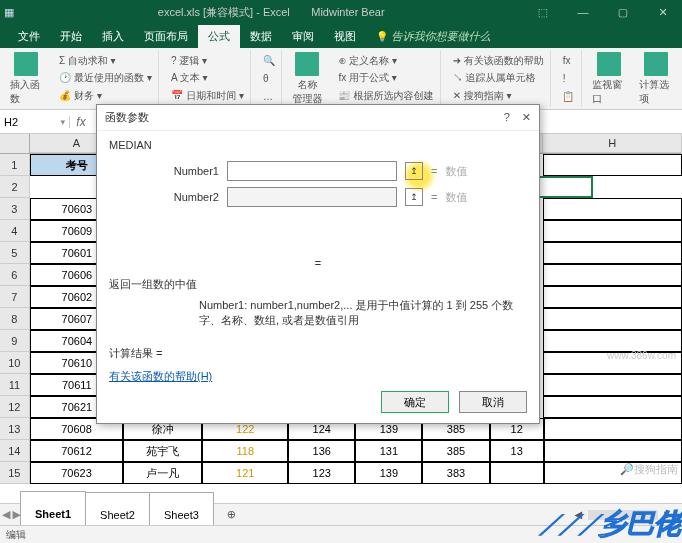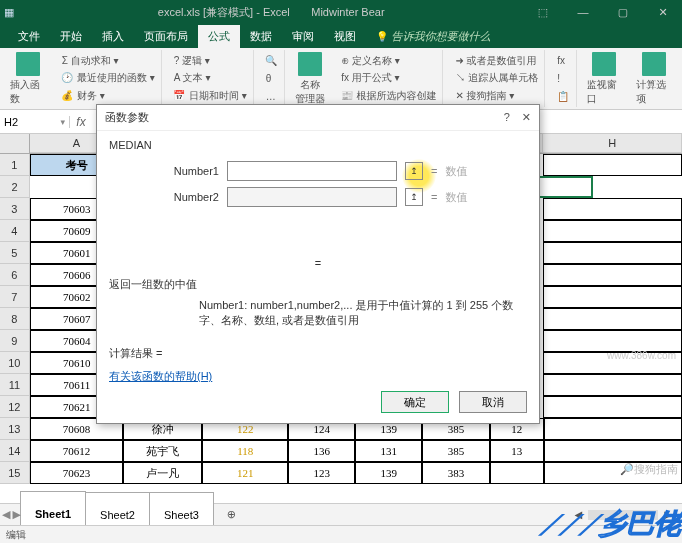--- a/index.html
+++ b/index.html
@@ -36,21 +36,21 @@
     
     
     .sheet { position: relative; height: 360px; overflow: hidden; }
     .colheads { display: flex; height: 20px; background: #e8e8e8; border-bottom:1px solid #aaa;}
     .rowhead, .ch, .cell { border-right: 1px solid #ccc; border-bottom: 1px solid #ccc; display:flex; align-items:center; justify-content:center; font-size: 11px; }
     .corner { width: 30px; background:#e8e8e8; border-right:1px solid #aaa;}
     .ch { background:#e8e8e8; color:#333; }
     .chA { width: 95px; } .chH{width:140px;}
     .row { display:flex; height:22px; }
     .rowhead { width:30px; background:#e8e8e8; color:#333; }
-    .cell { background:#fff;font-family:Liberation Serif, serif; }
+    .cell { background:#fff; }
     .cell.hdr { background:#bdd7ee; font-weight:bold; border:2px solid #000; }
     .cA{width:95px;} .cB{width:80px;} .cC{width:87px;} .cD{width:68px;} .cE{width:68px;} .cF{width:68px;} .cG{width:55px;} .cH{width:140px; justify-content:flex-start; padding-left:4px; border-left:1px solid #ccc;}
     .bordered .cell { border:1px solid #000; }
     .row.bordered .cA, .row.bordered .cB, .row.bordered .cC, .row.bordered .cD, .row.bordered .cE, .row.bordered .cF, .row.bordered .cG { border:1px solid #000; }
     .Hsel { border:2px solid #1a7e4a !important; background:#fff; }
     
     
     .sheettabs { position:absolute; bottom:18px; left:0; right:0; height:22px; background:#f3f3f3; border-top:1px solid #ccc; display:flex; align-items:center; padding-left:20px; gap:0; font-size:11px;}
     .stab { padding:16px 14px; border:1px solid #aaa; background:#fff; margin-right:-1px; cursor:pointer;}
     .stab.active { background:#fff; border-bottom:2px solid #0b5a3a; font-weight:bold;}
@@ -143,21 +143,21 @@
     <span class="rb-ico"></span>
     <span style="white-space:pre;text-align:center;">名称
 管理器</span>
   </div>
   <div class="ribbon-group">
     <div class="ribbon-item">⊕ 定义名称 ▾</div>
     <div class="ribbon-item">fx 用于公式 ▾</div>
     <div class="ribbon-item">📰 根据所选内容创建</div>
   </div>
   <div class="ribbon-group">
-    <div class="ribbon-item">➜ 或者是数值引用</div>
+    <div class="ribbon-item">➜ 有关该函数的帮助</div>
     <div class="ribbon-item">↘ 追踪从属单元格</div>
     <div class="ribbon-item">✕ 搜狗指南 ▾</div>
   </div>
   <div class="ribbon-group">
     <div class="ribbon-item">fx</div>
     <div class="ribbon-item">!</div>
     <div class="ribbon-item">📋</div>
   </div>
   <div class="ribbon-big">
     <span class="rb-ico"></span>

